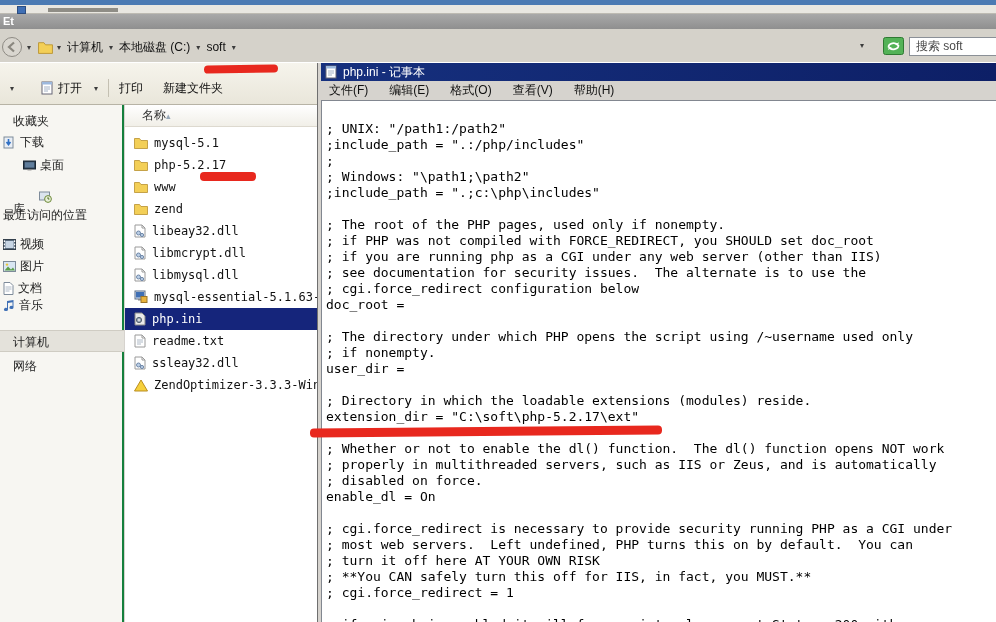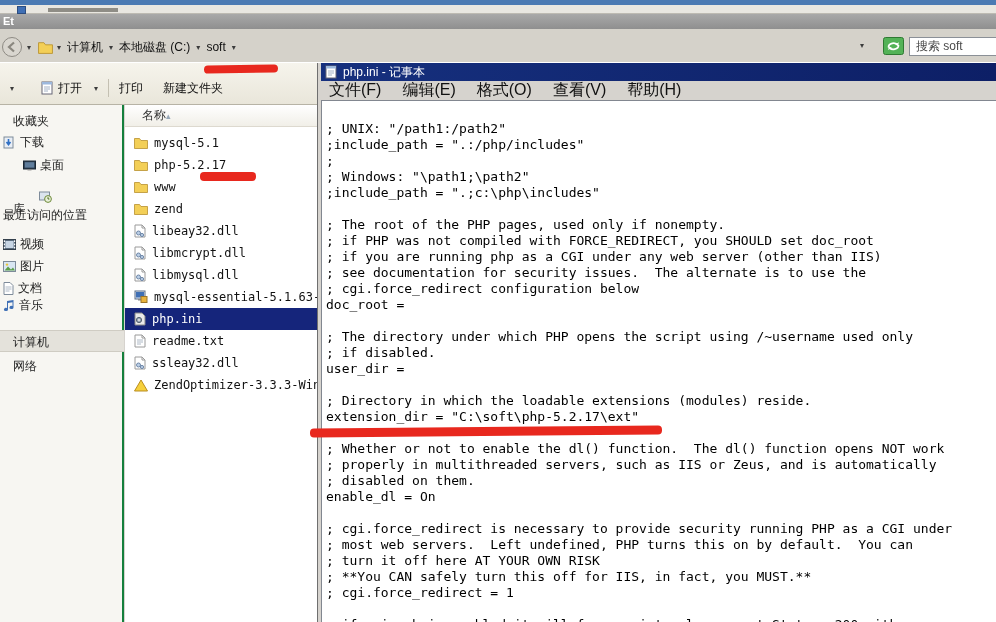--- a/index.html
+++ b/index.html
@@ -48,21 +48,21 @@
   .frow { height:22px; display:flex; align-items:center; padding-left:9px; gap:6px;
     font-family:"DejaVu Sans Mono",monospace; font-size:12px; color:#111; white-space:nowrap; cursor:default; }
   .frow.selected { background:#15257b; color:#fff; }
   .frow svg { flex:0 0 auto; }
 
   
   .notepad { position:absolute; left:317px; top:63px; width:679px; height:559px; z-index:10;
     background:#d6d3ce; border-left:1px solid #6f6f6f; padding-left:3px; }
   .np-titlebar { height:18px; background:linear-gradient(90deg,#16307e,#0d1f66); display:flex; align-items:center;
     gap:5px; padding-left:3px; color:#fff; font-size:12px; font-weight:normal; }
-  .np-menubar { height:18px; display:flex; align-items:center; gap:21px; padding-left:8px; font-size:16px; color:#111;
+  .np-menubar { height:18px; display:flex; align-items:center; gap:21px; padding-left:8px; font-size:12px; color:#111;
     background:#d6d3ce; }
   .np-menu-item { cursor:default; }
   .np-client { position:absolute; left:3px; top:37px; right:0; bottom:0; background:#fff;
     border:1px solid #828790; border-right:none; border-bottom:none; overflow:hidden; }
   .np-text { padding:20px 0 0 4px; font-family:"DejaVu Sans Mono",monospace; font-size:13px; color:#000; }
   .tline { height:16px; line-height:16px; white-space:pre; }
 
   
   .annot { position:absolute; background:#e8281e; border-radius:4px; z-index:50; }
   .annot-addr { left:204px; top:65px; width:74px; height:8px; transform:rotate(-1deg); }
@@ -331,29 +331,29 @@
         <div class="tline">;include_path = ".;c:\php\includes"</div>
         <div class="tline"></div>
         <div class="tline">; The root of the PHP pages, used only if nonempty.</div>
         <div class="tline">; if PHP was not compiled with FORCE_REDIRECT, you SHOULD set doc_root</div>
         <div class="tline">; if you are running php as a CGI under any web server (other than IIS)</div>
         <div class="tline">; see documentation for security issues.  The alternate is to use the</div>
         <div class="tline">; cgi.force_redirect configuration below</div>
         <div class="tline">doc_root =</div>
         <div class="tline"></div>
         <div class="tline">; The directory under which PHP opens the script using /~username used only</div>
-        <div class="tline">; if disabled.</div>
+        <div class="tline">; if nonempty.</div>
         <div class="tline">user_dir =</div>
         <div class="tline"></div>
         <div class="tline">; Directory in which the loadable extensions (modules) reside.</div>
         <div class="tline">extension_dir = "C:\soft\php-5.2.17\ext"</div>
         <div class="tline"></div>
         <div class="tline">; Whether or not to enable the dl() function.  The dl() function opens NOT work</div>
         <div class="tline">; properly in multithreaded servers, such as IIS or Zeus, and is automatically</div>
-        <div class="tline">; disabled on them.</div>
+        <div class="tline">; disabled on force.</div>
         <div class="tline">enable_dl = On</div>
         <div class="tline"></div>
         <div class="tline">; cgi.force_redirect is necessary to provide security running PHP as a CGI under</div>
         <div class="tline">; most web servers.  Left undefined, PHP turns this on by default.  You can</div>
         <div class="tline">; turn it off here AT YOUR OWN RISK</div>
         <div class="tline">; **You CAN safely turn this off for IIS, in fact, you MUST.**</div>
         <div class="tline">; cgi.force_redirect = 1</div>
         <div class="tline"></div>
         <div class="tline">; if cgi.nph is enabled it will force cgi to always sent Status: 200 with</div>
       </div>

